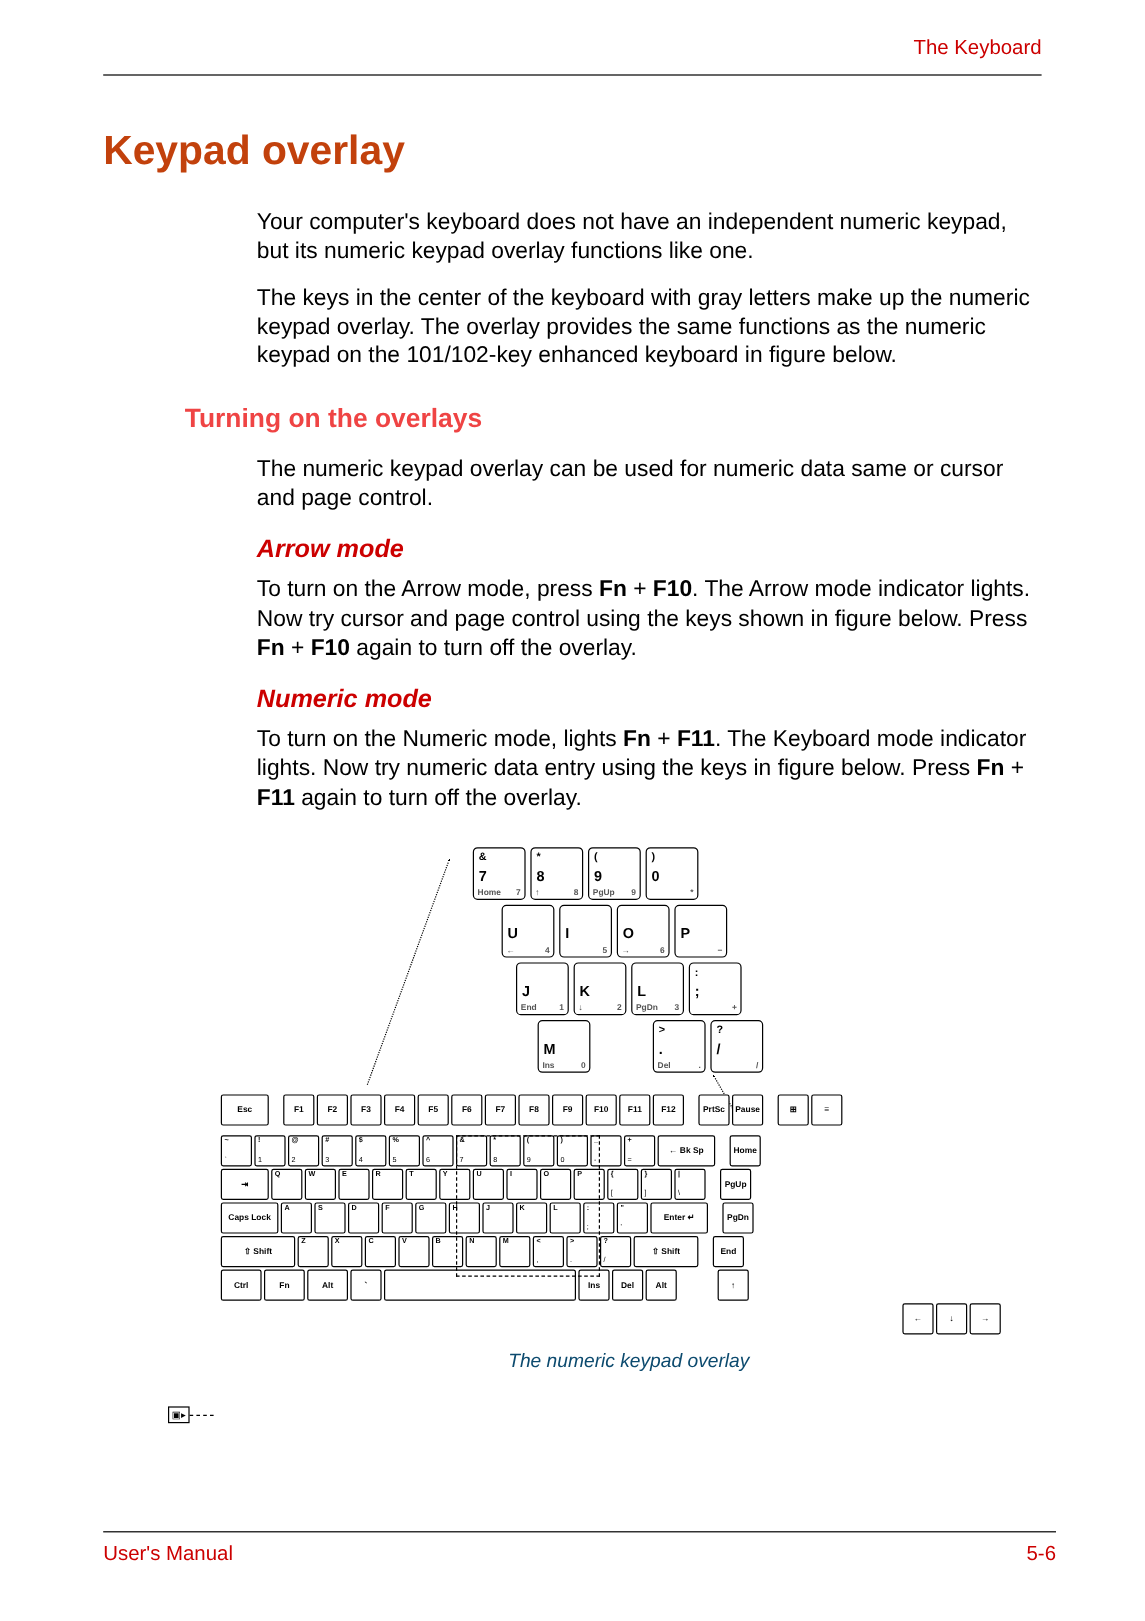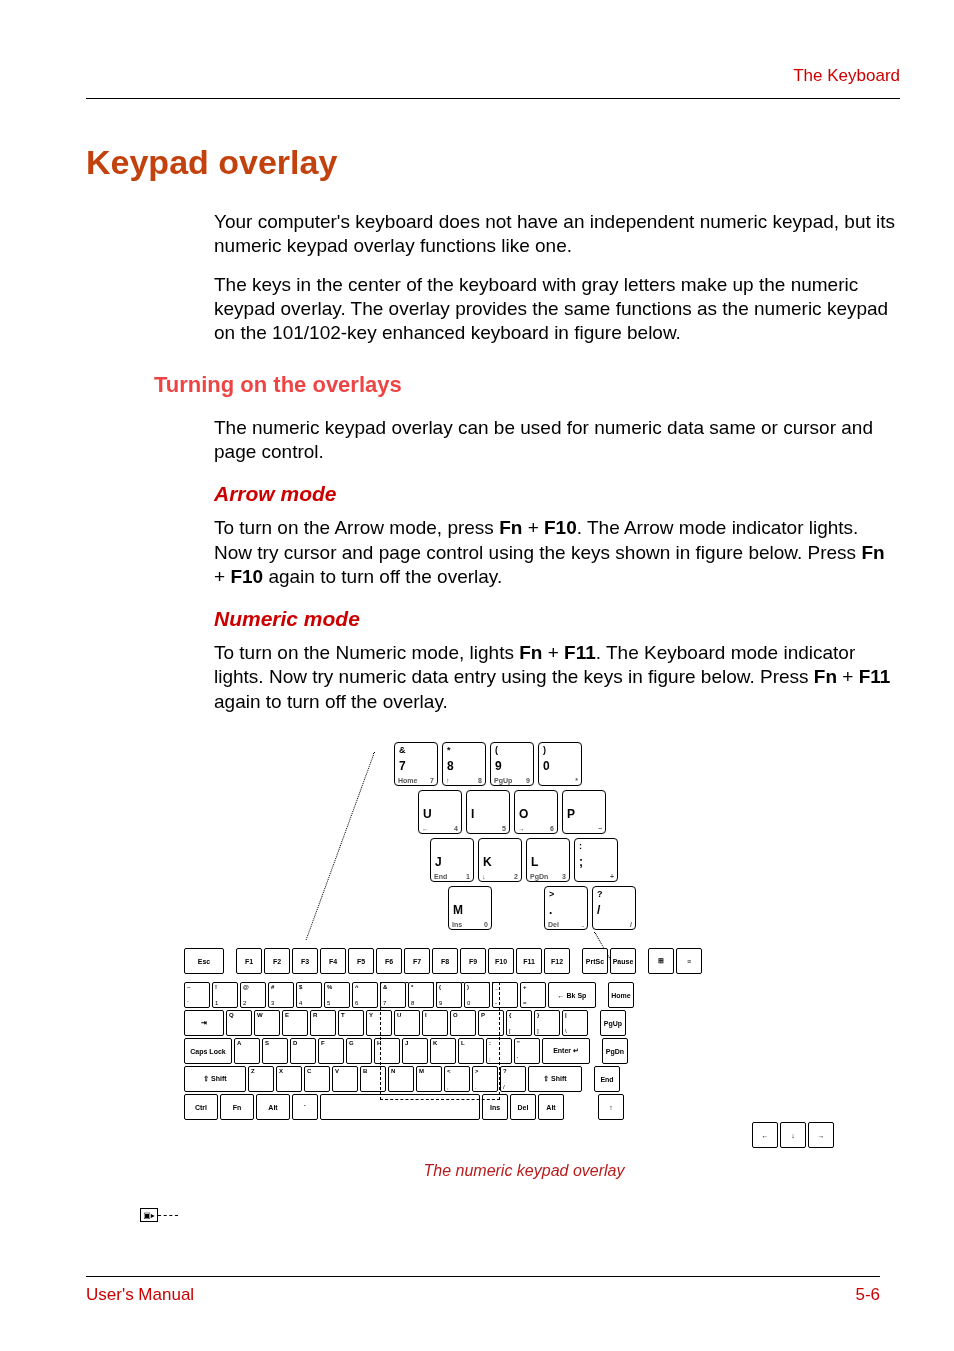--- a/index.html
+++ b/index.html
@@ -5,22 +5,21 @@
   * { box-sizing: border-box; margin: 0; padding: 0; }
   body {
     width: 954px;
     height: 1351px;
     background: #fff;
     font-family: Arial, Helvetica, sans-serif;
     color: #000;
     position: relative;
   }
   .page {
-    padding: 30px 54px 0 86px;
-    margin-top: 36px;
+    padding: 30px 86px 0 86px;
   }
   .header-line {
     border-top: 1px solid #000;
     margin-top: 12px;
   }
   .header-text {
     text-align: right;
     color: #c00;
     font-size: 17px;
     margin-bottom: 4px;
@@ -57,21 +56,21 @@
   }
   .bold { font-weight: bold; }
 
   .figure-area {
     margin-top: 28px;
     margin-left: 128px;
     width: 620px;
   }
   .caption {
     text-align: center;
-    color: #b91c1c;
+    color: #0c4a6e;
     font-style: italic;
     font-size: 16px;
     margin-top: 14px;
   }
 
   .footer {
     position: absolute;
     bottom: 46px;
     left: 86px;
     right: 74px;

